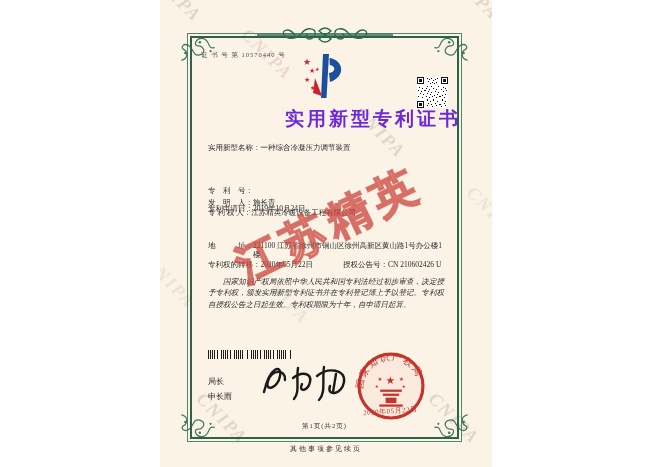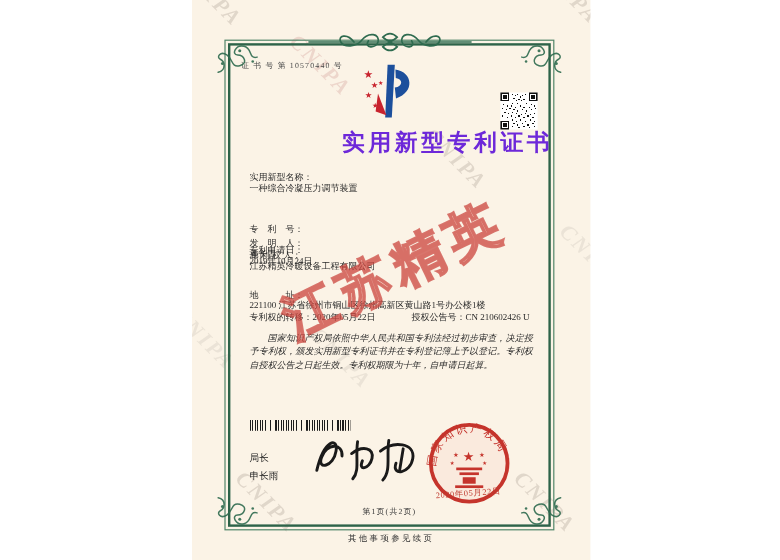--- a/index.html
+++ b/index.html
@@ -27,21 +27,21 @@
   .c-bl{left:-8px;bottom:-8px;transform:scaleY(-1);}
   .c-br{right:-8px;bottom:-8px;transform:scale(-1,-1);}
   .top-orn{position:absolute;left:50%;top:-11px;transform:translateX(-50%);width:136px;height:24px;z-index:4;}
   
   .cert-no{position:absolute;left:13px;top:17px;font-size:6.5px;letter-spacing:1px;color:#4a4a4a;}
   .logo{position:absolute;left:50%;top:17px;transform:translateX(-50%);width:48px;height:50px;}
   .qr{position:absolute;right:13px;top:43px;width:31px;height:31px;}
   .title{position:absolute;left:0;top:72px;width:100%;text-align:right;font-size:19px;
          font-weight:bold;letter-spacing:3px;color:#6d28d9;}
   
-  .frow{position:absolute;left:20px;right:17px;display:flex;font-size:7.5px;line-height:1.25;flex-direction:column;}
+  .frow{position:absolute;left:20px;right:17px;display:flex;font-size:7.5px;line-height:1.25;}
   .frow .lab{flex:none;white-space:nowrap;}
   .frow .val{flex:1;}
   .grant-row{position:absolute;left:20px;right:17px;font-size:7.5px;}
   .grant-row .g2{position:absolute;left:135px;top:0;white-space:nowrap;}
   .grant-row .g1{white-space:nowrap;}
   
   .paras{position:absolute;left:20px;right:17px;top:242px;font-size:7.5px;line-height:1.5;text-align:justify;}
   .paras p{margin:0 0 2px 0;text-indent:2em;font-style:italic;}
   
   .barcode{position:absolute;left:20px;top:316px;width:84px;height:9px;

